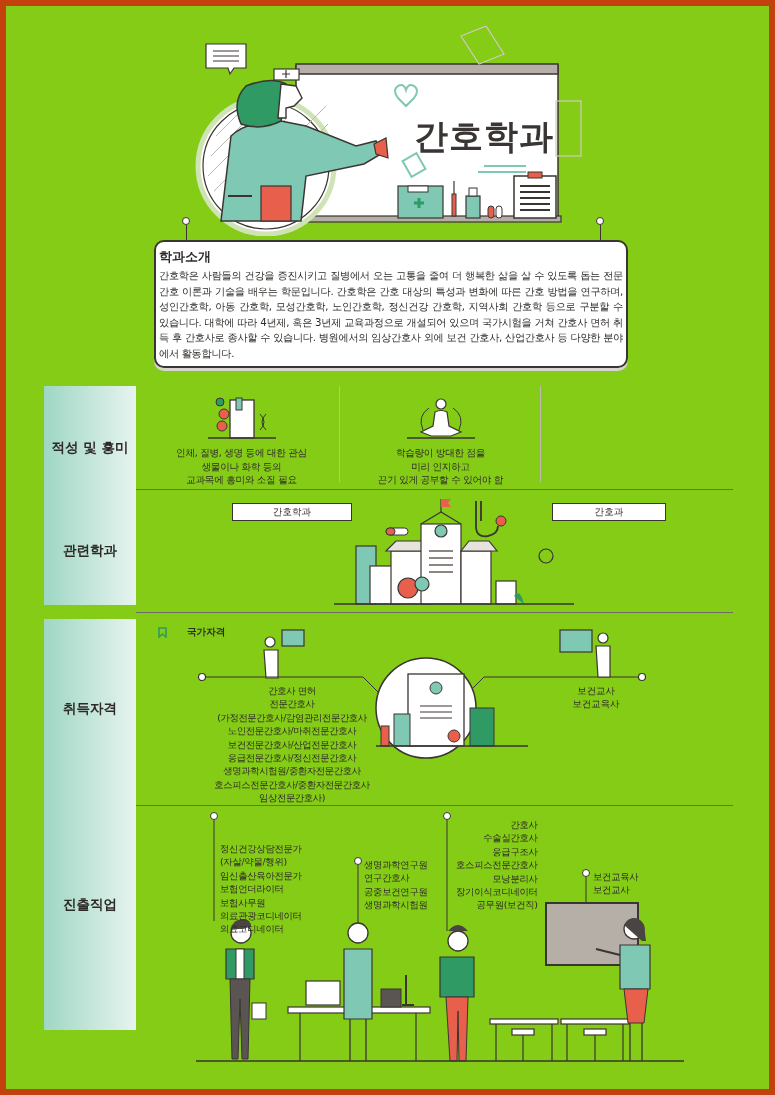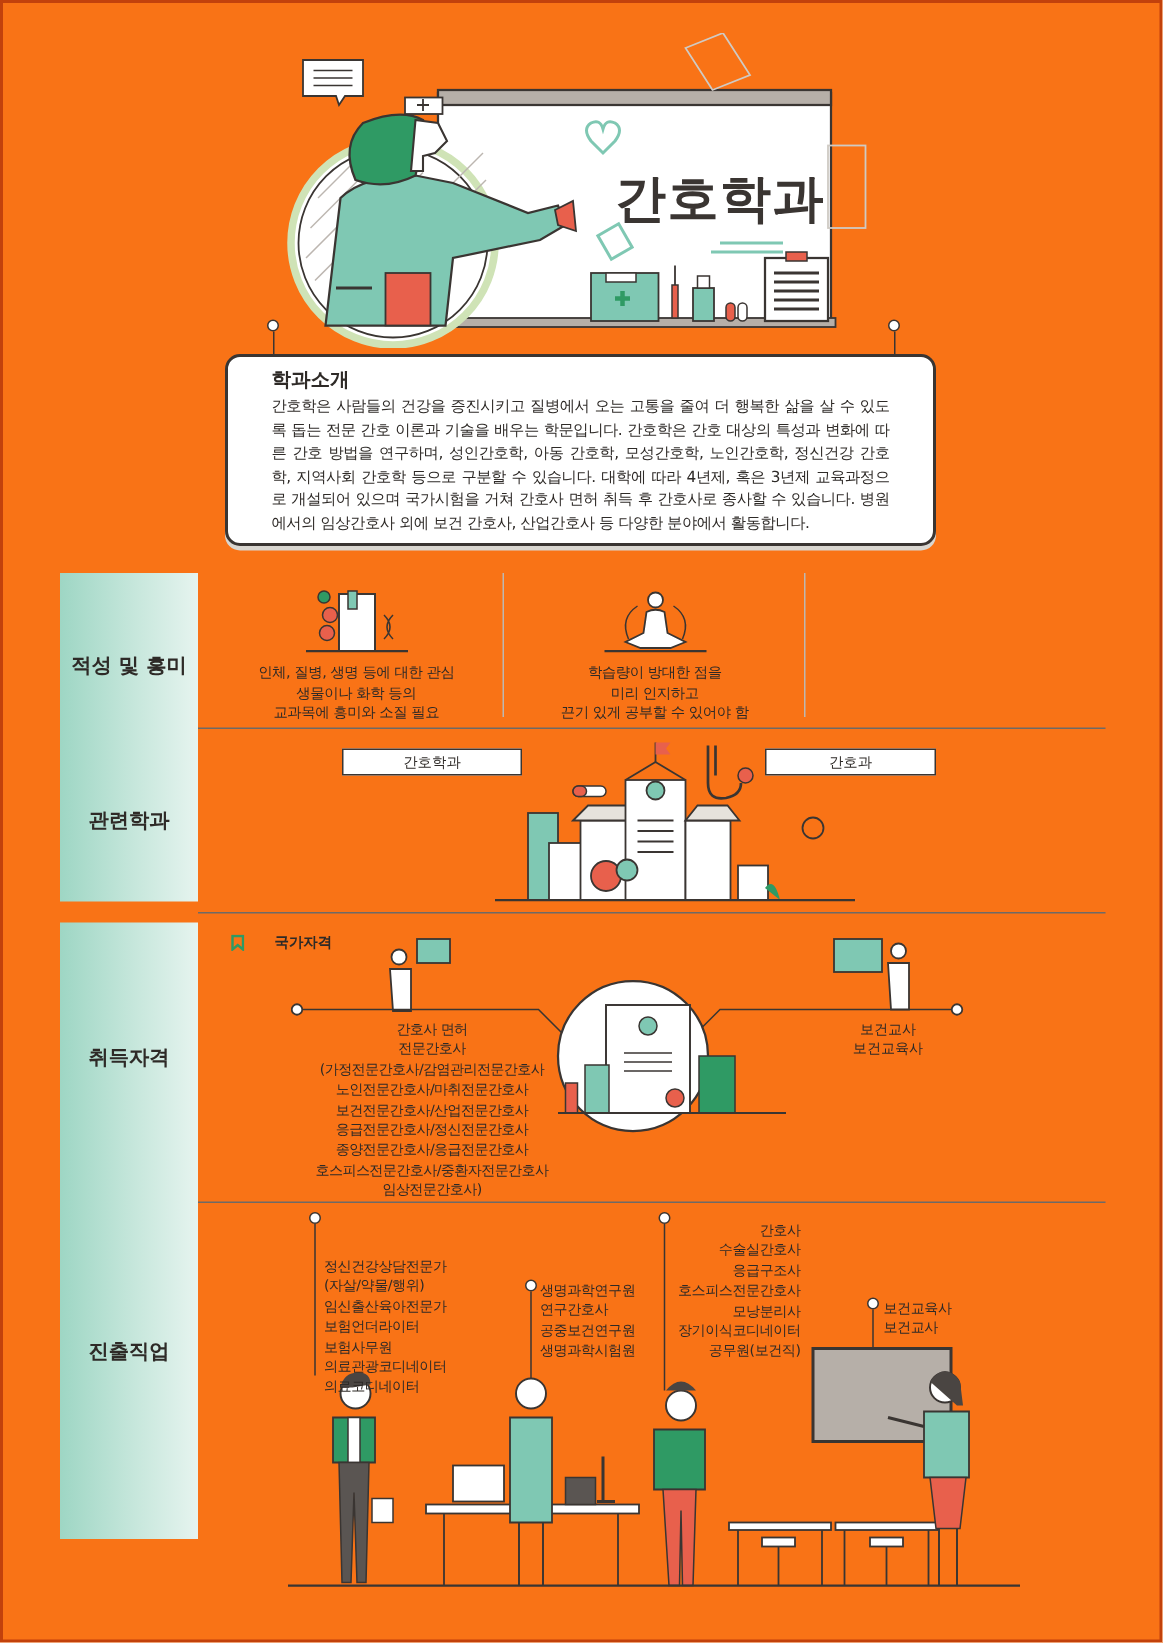--- a/index.html
+++ b/index.html
@@ -1,26 +1,26 @@
 <!DOCTYPE html>
 <html><head>
 <meta charset="utf-8">
 <style>
   * { box-sizing: border-box; margin: 0; padding: 0; }
   html, body { width: 775px; height: 1095px; background: #ffffff; overflow: hidden; }
   body { font-family: "DejaVu Sans", sans-serif; color: #2e2a27; position: relative; }
-  .page { position: absolute; left: 0; top: 0; width: 775px; height: 1095px; border: 2px solid #c2410c; background: #f97316; }
+  .page { position: absolute; left: 0; top: 0; width: 775px; height: 1095px; border: 6px solid #c2410c; background: #84cc16; }
 
   
   .hero { position: absolute; left: 180px; top: 20px; width: 420px; height: 210px; }
   .hero svg { position: absolute; left: 0; top: 0; }
   .hero-title { position: absolute; left: 228px; top: 88px; font-size: 34px; font-weight: bold; color: #3a3532; letter-spacing: 1px; }
 
   
-  .intro { position: absolute; left: 148px; top: 234px; width: 474px; height: 128px; border: 2px solid #3a3532; border-radius: 10px; background: #fff; padding: 6px 29px; box-shadow: 0 3px 0 #d9d6d0; }
+  .intro { position: absolute; left: 148px; top: 234px; width: 474px; height: 128px; border: 2px solid #3a3532; border-radius: 10px; background: #fff; padding: 6px 3px; box-shadow: 0 3px 0 #d9d6d0; }
   .intro-title { font-size: 13px; font-weight: bold; margin-bottom: 2px; }
   .intro-body { font-size: 10.2px; line-height: 15.5px; letter-spacing: -0.3px; text-align: justify; }
   .pin { position: absolute; width: 1px; background: #3a3532; }
   .pin-dot { position: absolute; width: 8px; height: 8px; border: 1.5px solid #3a3532; border-radius: 50%; background: #fff; }
 
   
   .label { position: absolute; left: 38px; width: 92px; background: linear-gradient(90deg, #9ed6c4 0%, #c7e7dc 55%, #e6f4ef 100%); display: flex; align-items: center; justify-content: center; font-size: 13.5px; font-weight: bold; color: #2e2a27; }
   .hline { position: absolute; left: 130px; right: 36px; height: 1px; background: #6e6a66; }
 
   
@@ -154,21 +154,21 @@
     <div>끈기 있게 공부할 수 있어야 함</div>
   </div>
   <div class="vdiv" style="left:534px; top:380px; height:96px;"></div>
 
 
   <div class="hline" style="top:483px;"></div>
 
   <div class="label" style="top:491px; height:108px;">관련학과</div>
 
   <div class="ribbon" style="left:226px; width:120px;">간호학과</div>
-  <div class="ribbon" style="left:508px; width:114px;">간호과</div>
+  <div class="ribbon" style="left:546px; width:114px;">간호과</div>
 
   <svg style="position:absolute; left:300px; top:490px;" width="280" height="112" viewBox="0 0 280 112">
     <rect x="50" y="50" width="20" height="58" fill="#7fc8b3" stroke="#3a3532" stroke-width="1.2"></rect>
     <rect x="64" y="70" width="30" height="38" fill="#fff" stroke="#3a3532" stroke-width="1.2"></rect>
     <rect x="85" y="55" width="40" height="53" fill="#fff" stroke="#3a3532" stroke-width="1.2"></rect>
     <path d="M80 55 l10 -10 h40 l-10 10 Z" fill="#e6e2dc" stroke="#3a3532" stroke-width="1.2"></path>
     <rect x="115" y="28" width="40" height="80" fill="#fff" stroke="#3a3532" stroke-width="1.2"></rect>
     <path d="M115 28 l20 -12 l20 12" fill="none" stroke="#3a3532" stroke-width="1.2"></path>
     <line x1="135" y1="16" x2="135" y2="3" stroke="#3a3532" stroke-width="1.2"></line>
     <path d="M135 3 h10 l-3 4 l3 4 h-10" fill="#e8604c"></path>
@@ -234,21 +234,21 @@
     <path d="M398 20 h14 v31 h-12 Z" fill="#fff" stroke="#3a3532" stroke-width="1.2"></path>
   </svg>
 
   <div class="qual-left">
     <div>간호사 면허</div>
     <div>전문간호사</div>
     <div>(가정전문간호사/감염관리전문간호사</div>
     <div>노인전문간호사/마취전문간호사</div>
     <div>보건전문간호사/산업전문간호사</div>
     <div>응급전문간호사/정신전문간호사</div>
-    <div>종양전문간호사/응급전문간호사</div>
+    <div>생명과학시험원/중환자전문간호사</div>
     <div>호스피스전문간호사/중환자전문간호사</div>
     <div>임상전문간호사)</div>
   </div>
 
   <div class="qual-right">
     <div>보건교사</div>
     <div>보건교육사</div>
   </div>
 
   <div class="hline" style="top:799px;"></div>

